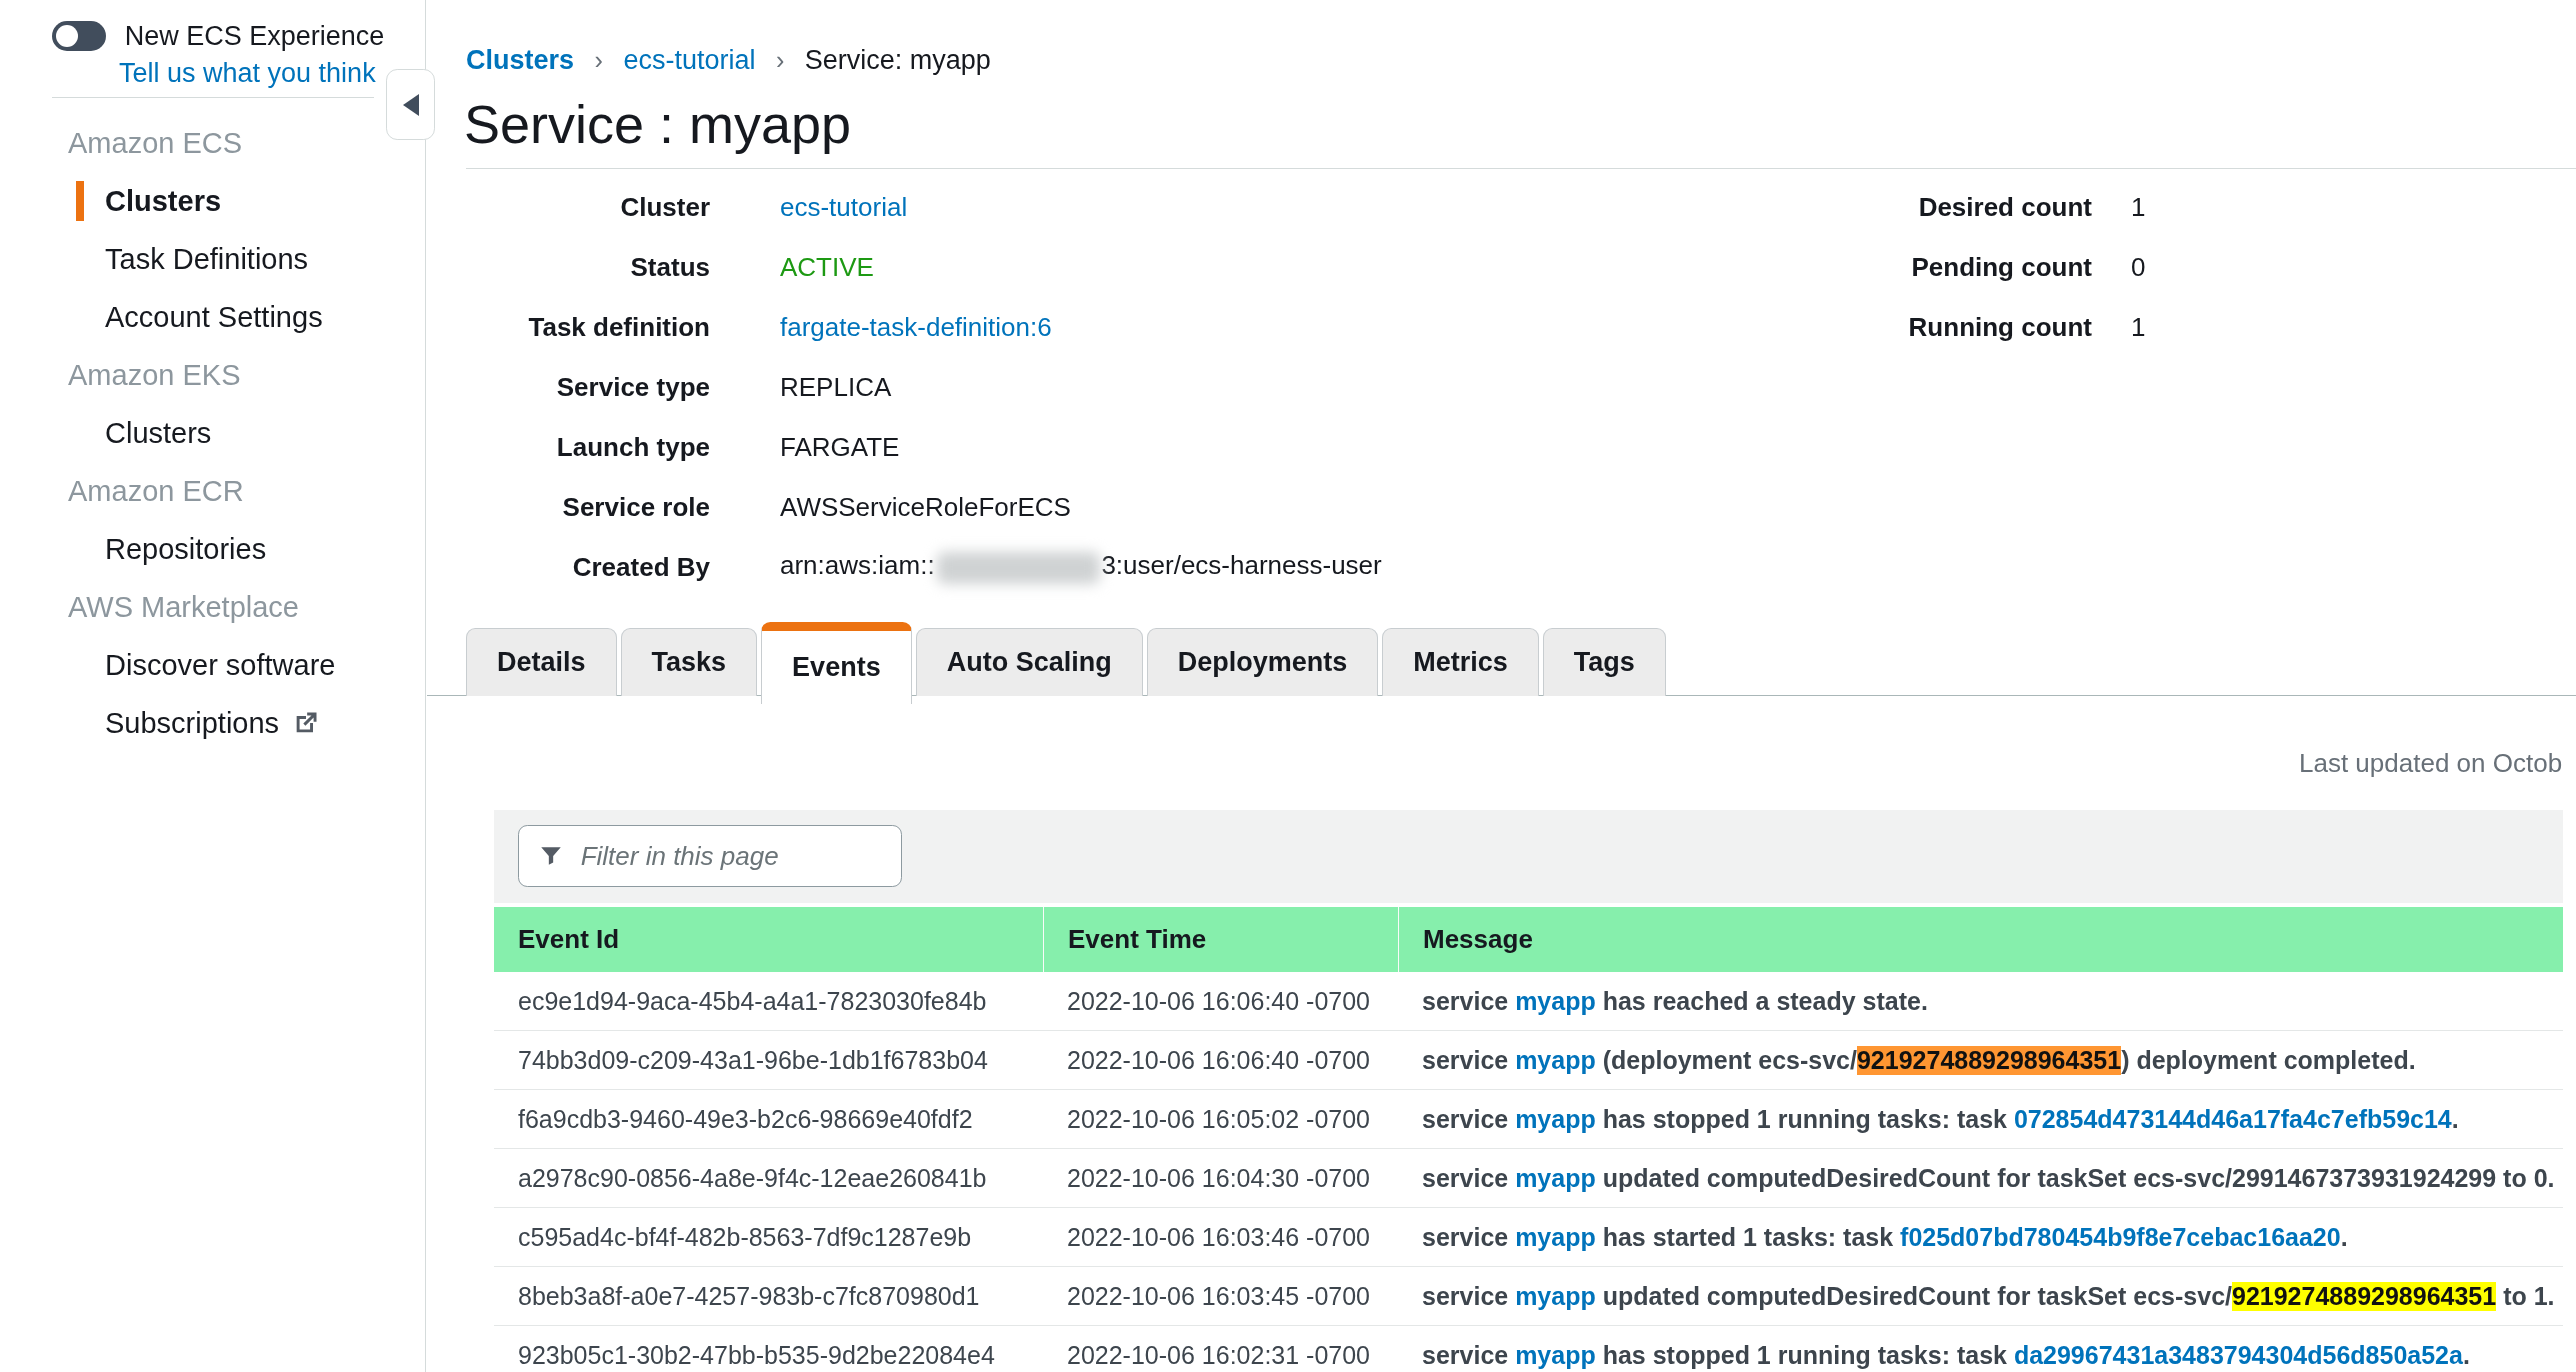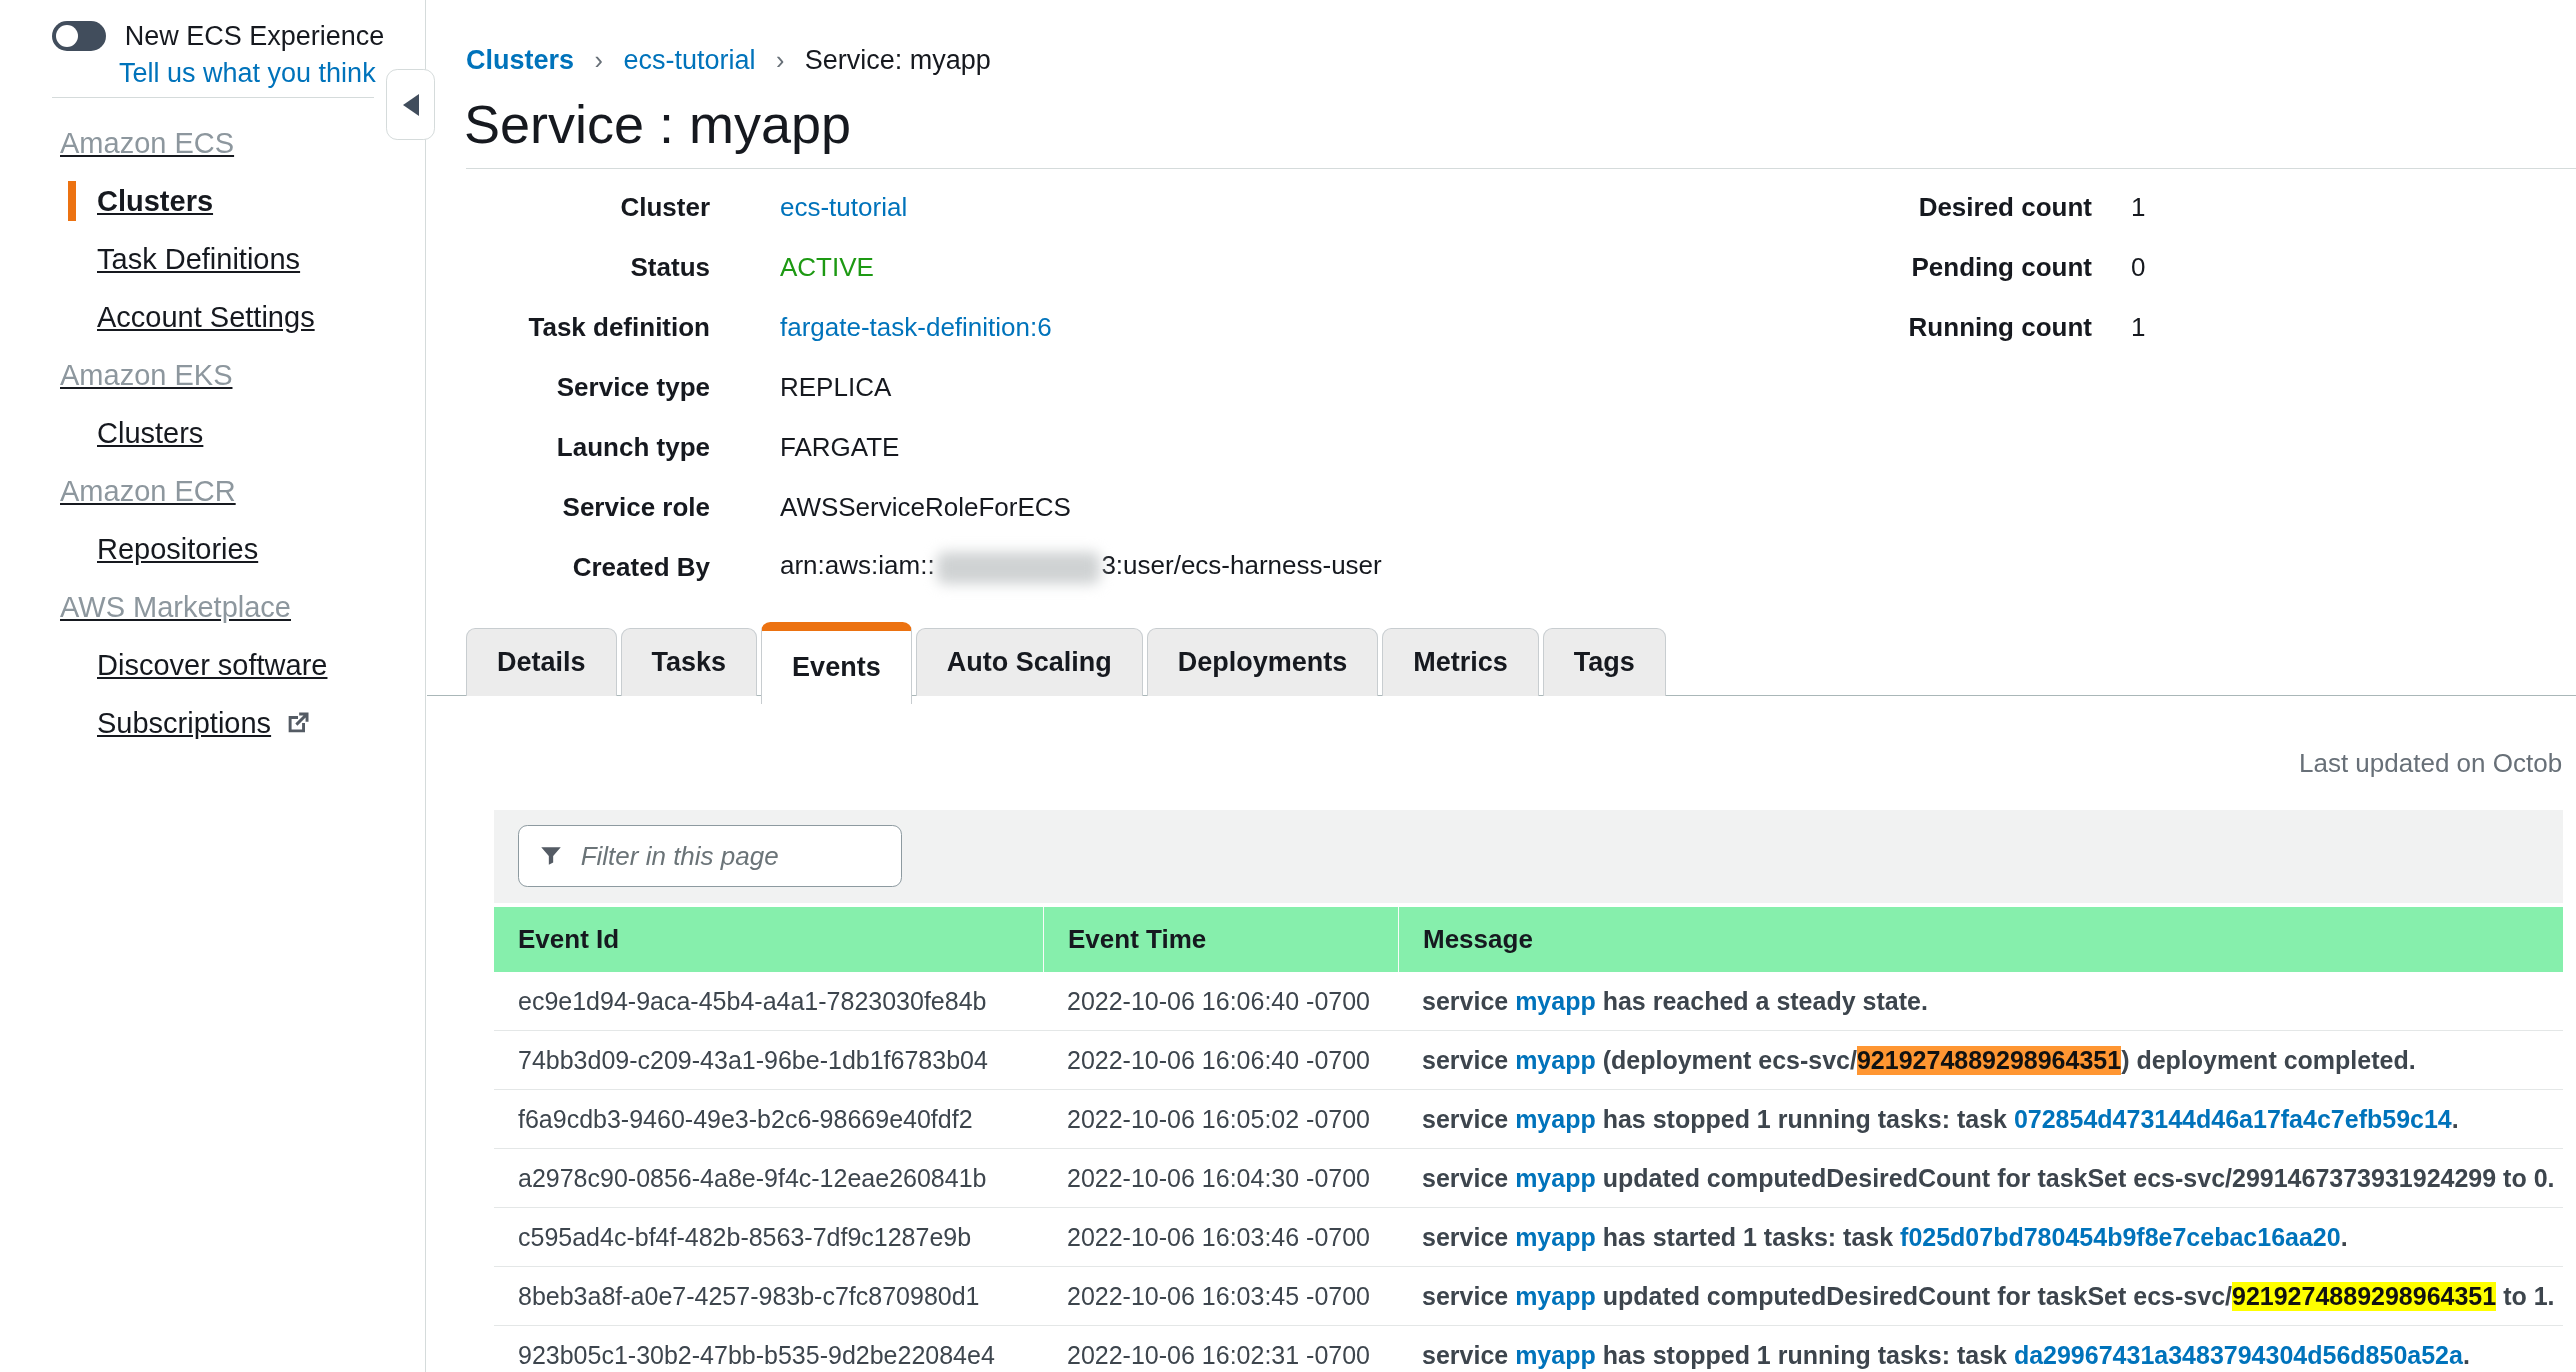--- a/index.html
+++ b/index.html
@@ -8,21 +8,21 @@
 
   
   .sidebar{position:absolute;left:0;top:0;width:425px;height:100%;background:#fff;
            border-right:1.9px solid #d5dbdb;}
   .toggle-row{position:absolute;left:52px;top:20.5px;display:flex;align-items:center;gap:18.7px;}
   .switch{width:54px;height:30px;border-radius:16px;background:#414d5c;position:relative;flex:0 0 auto;cursor:pointer;}
   .switch .knob{position:absolute;left:3.7px;top:3.7px;width:22.4px;height:22.4px;border-radius:50%;background:#fff;}
   .toggle-label{font-size:27px;color:#16191f;white-space:nowrap;}
   .feedback{position:absolute;left:119px;top:58px;font-size:27px;color:#0073bb;cursor:pointer;white-space:nowrap;}
   .sidebar-divider{position:absolute;left:52px;width:322px;top:97px;border-top:1.9px solid #d5dbdb;}
-  .nav{position:absolute;left:8px;top:114px;right:1.9px;text-decoration:underline;}
+  .nav{position:absolute;left:16px;top:114px;right:1.9px;}
   .nav-heading{padding-left:52px;height:58px;line-height:58px;font-size:29px;color:#8d979e;white-space:nowrap;}
   .nav-item{position:relative;padding-left:89px;height:58px;line-height:58px;font-size:29px;color:#16191f;
             cursor:pointer;white-space:nowrap;display:flex;align-items:center;gap:13px;}
   .nav-item.selected{font-weight:bold;}
   .nav-item.selected::before{content:'';position:absolute;left:60px;top:9.3px;bottom:9.3px;width:8.4px;background:#ec7211;}
   .ext-icon{display:inline-flex;}
 
   
   .collapse-tab{position:absolute;left:386px;top:69px;width:47px;height:69px;background:#fff;
                 border:1.9px solid #d5dbdb;border-radius:11.2px;z-index:6;display:flex;

